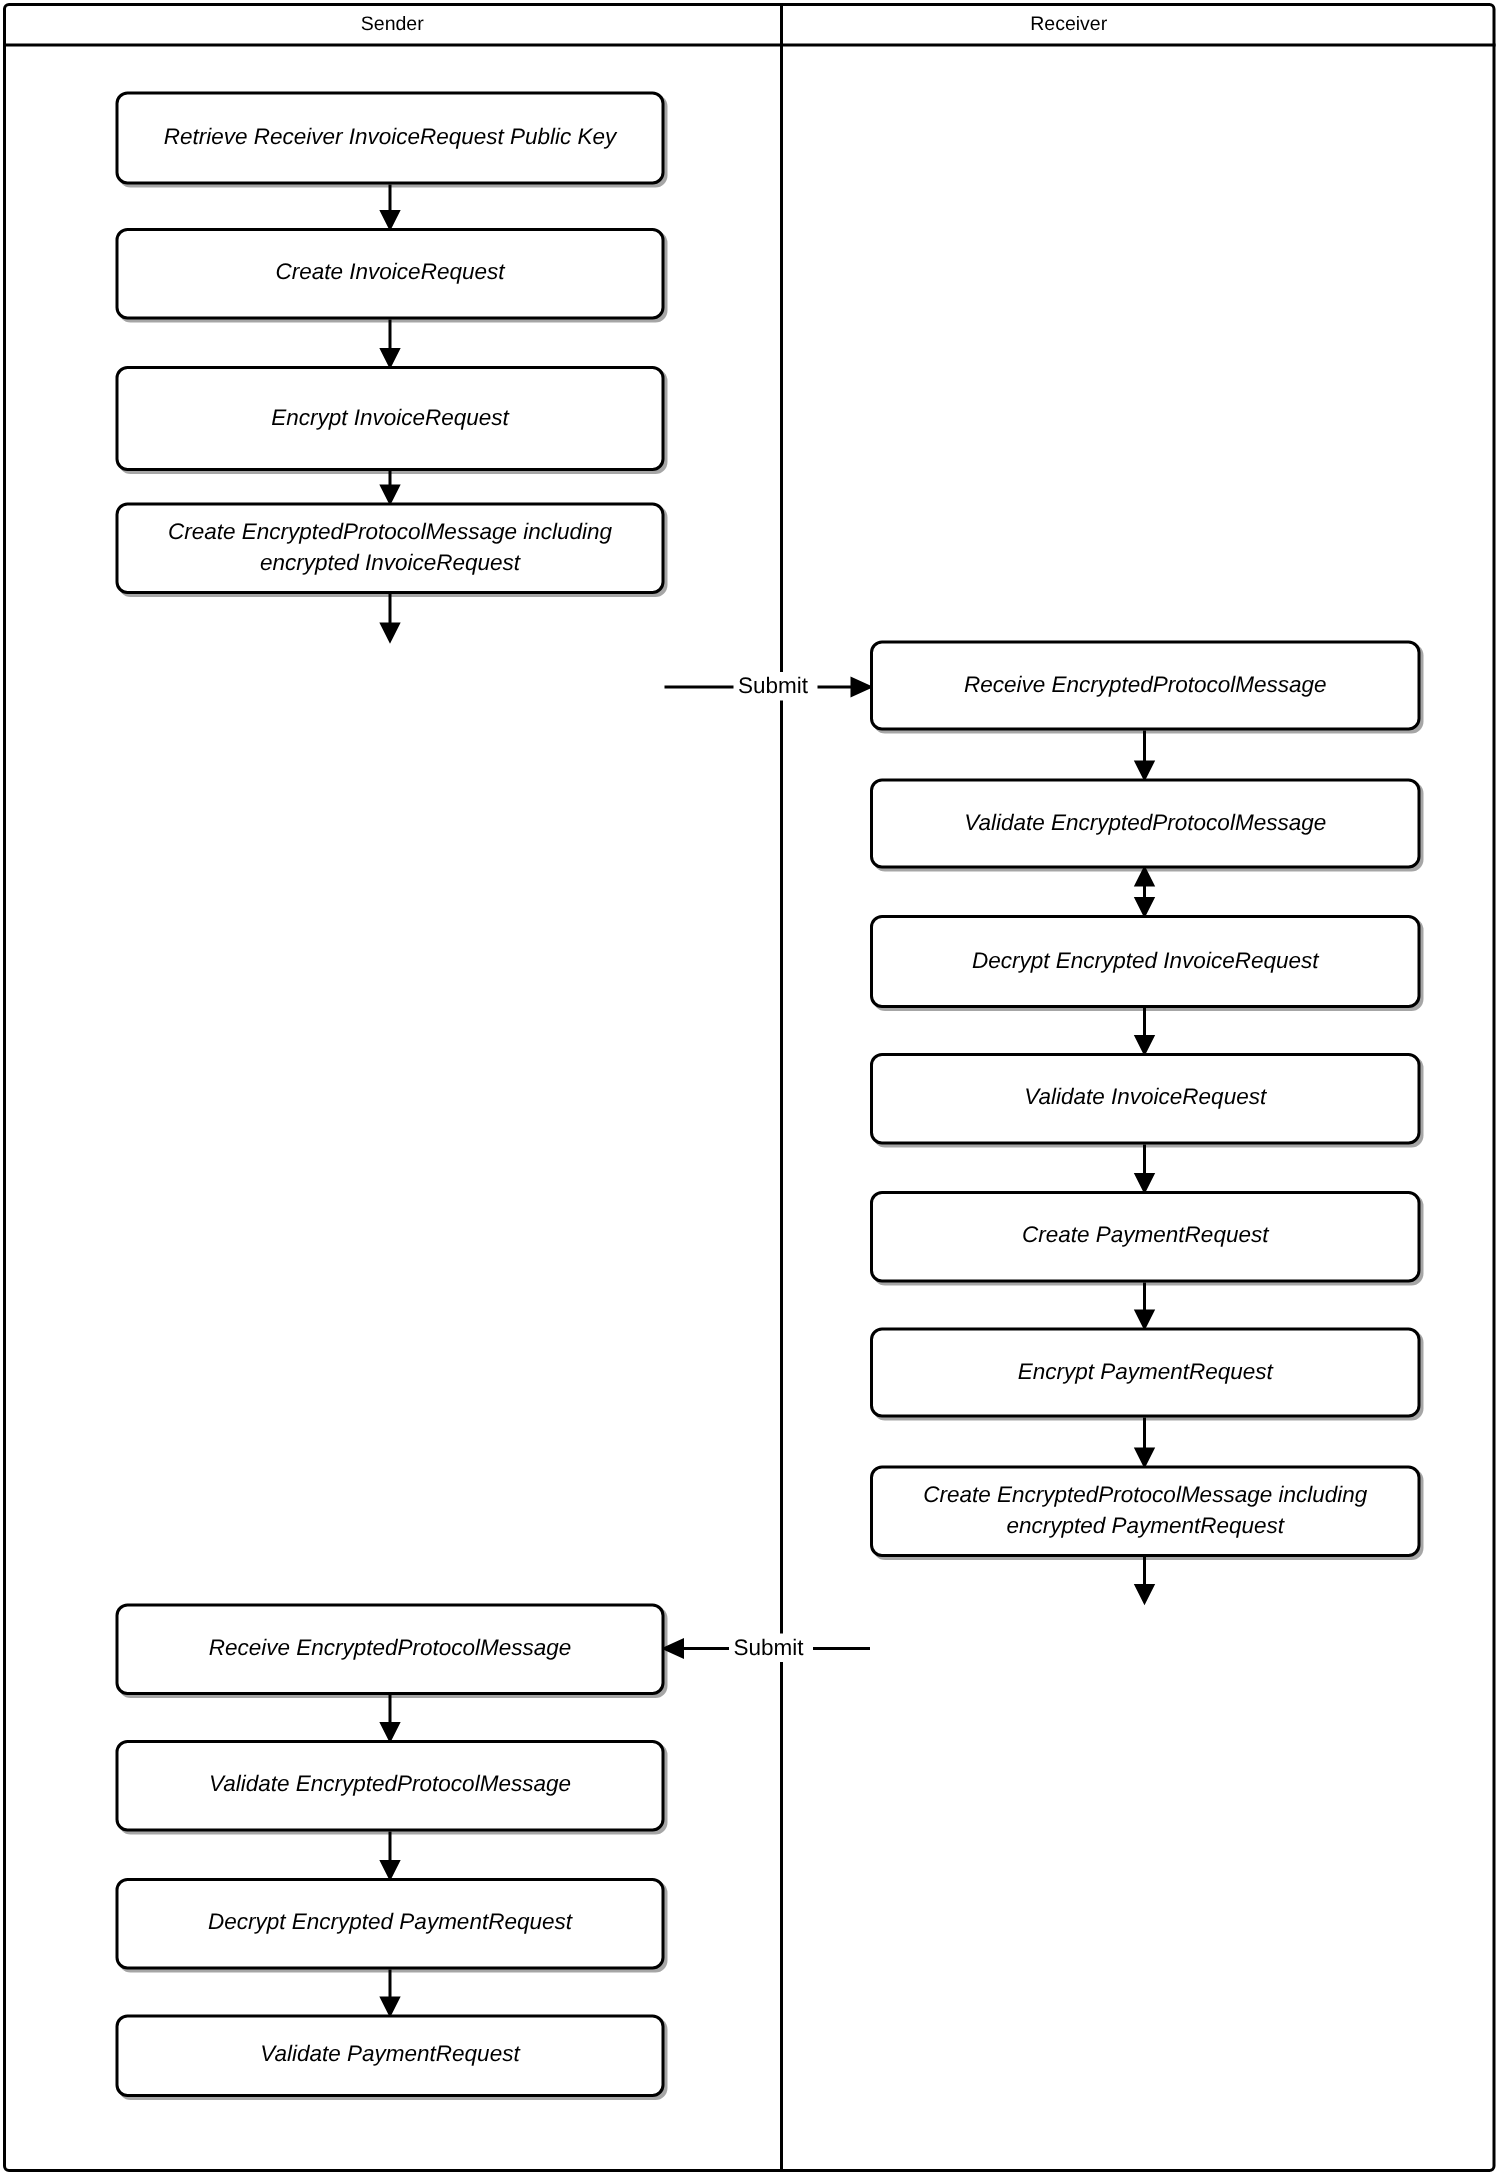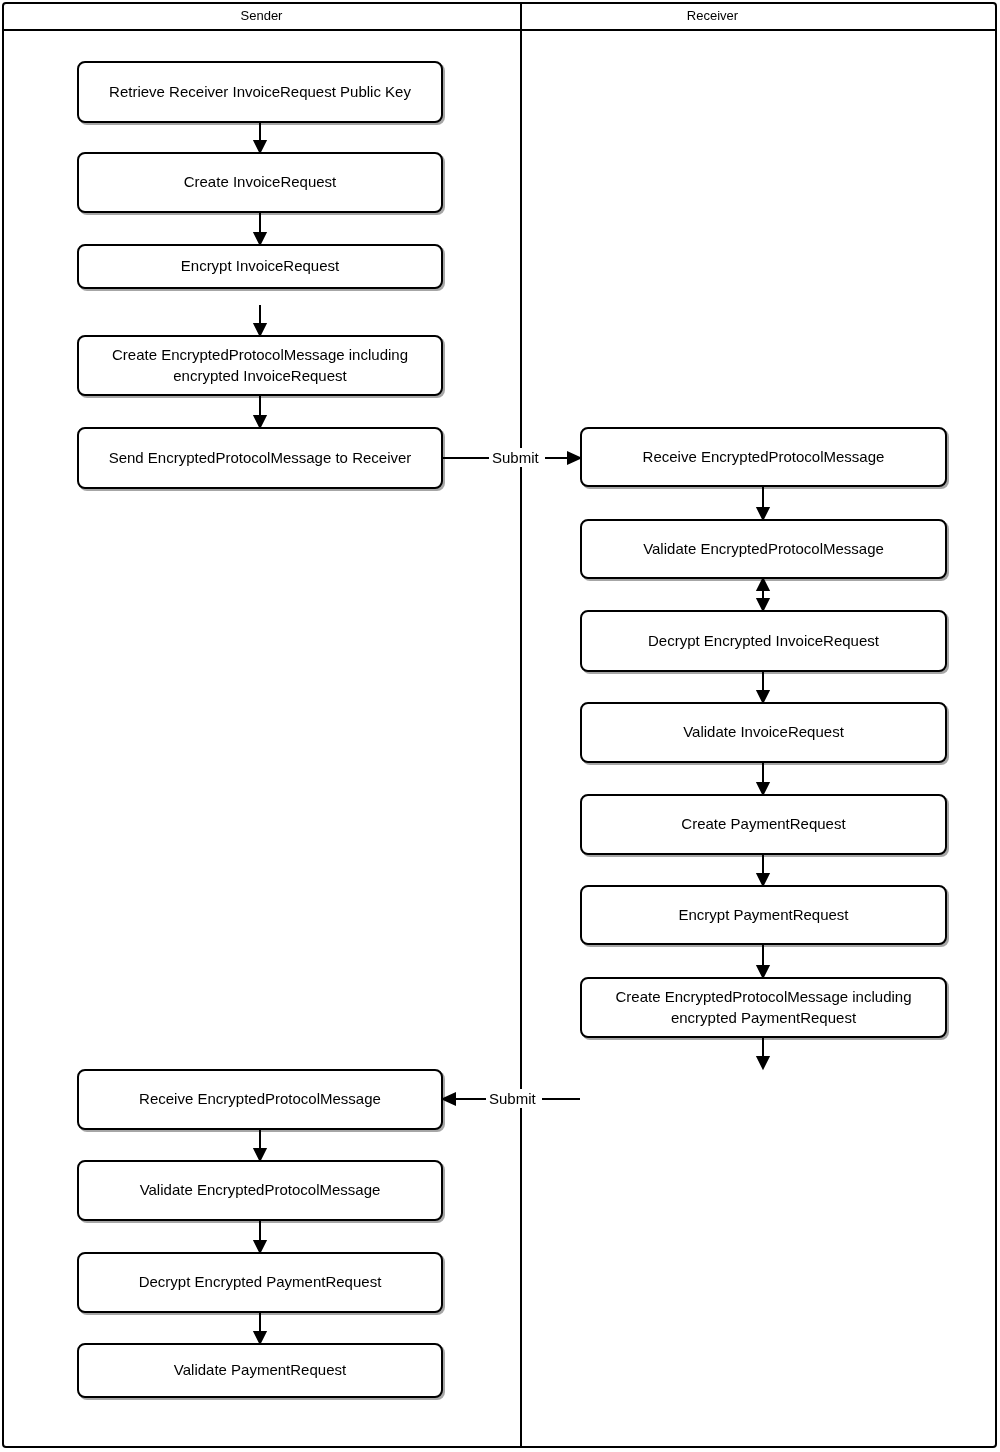--- a/index.html
+++ b/index.html
@@ -8,21 +8,21 @@
   .frame { position:absolute; left:2px; top:2px; width:995px; height:1446px;
            border:2px solid #000; border-radius:4px; }
   .lane-divider { position:absolute; left:520px; top:2px; width:2px; height:1446px; background:#000; }
   .header-divider { position:absolute; left:2px; top:29px; width:995px; height:2px; background:#000; }
   .lane-title { position:absolute; top:8px; font-size:13px; color:#000; text-align:center; }
   .lane-title.sender { left:2px; width:519px; }
   .lane-title.receiver { left:522px; width:381px; }
   .node { position:absolute; background:#fff; border:2px solid #000; border-radius:8px;
           box-shadow:2px 2px 0 rgba(0,0,0,0.35);
           display:flex; align-items:center; justify-content:center; text-align:center;
-          font-size:15px; line-height:1.35; color:#000; padding:4px 14px; }
+          font-size:15px; line-height:1.35; color:#000; padding:4px 14px;font-style:italic; }
   .sender-node { left:77px; width:366px; }
   .receiver-node { left:580px; width:367px; }
   svg.arrows { position:absolute; left:0; top:0; width:1000px; height:1452px; pointer-events:none; }
   .flow-label { position:absolute; background:#fff; font-size:15px; color:#000;
                 text-align:left; padding:1px 3px; }
 </style>
 </head>
 <body>
 
 <div class="canvas">
@@ -108,28 +108,25 @@
       </g>
     </g>
   </svg>
 
   <div class="node sender-node" style="top:61px;height:62px">
       <span>Retrieve Receiver InvoiceRequest Public Key</span>
     </div>
   <div class="node sender-node" style="top:152px;height:61px">
       <span>Create InvoiceRequest</span>
     </div>
-  <div class="node sender-node" style="top:244px;height:45px">
+  <div class="node sender-node" style="top:244px;height:70px">
       <span>Encrypt InvoiceRequest</span>
     </div>
   <div class="node sender-node" style="top:335px;height:61px">
       <span>Create EncryptedProtocolMessage including encrypted InvoiceRequest</span>
-    </div>
-  <div class="node sender-node" style="top:427px;height:62px">
-      <span>Send EncryptedProtocolMessage to Receiver</span>
     </div>
   <div class="node sender-node" style="top:1069px;height:61px">
       <span>Receive EncryptedProtocolMessage</span>
     </div>
   <div class="node sender-node" style="top:1160px;height:61px">
       <span>Validate EncryptedProtocolMessage</span>
     </div>
   <div class="node sender-node" style="top:1252px;height:61px">
       <span>Decrypt Encrypted PaymentRequest</span>
     </div>

